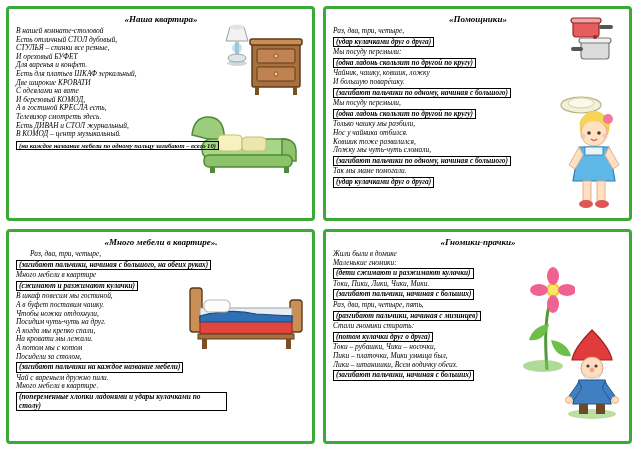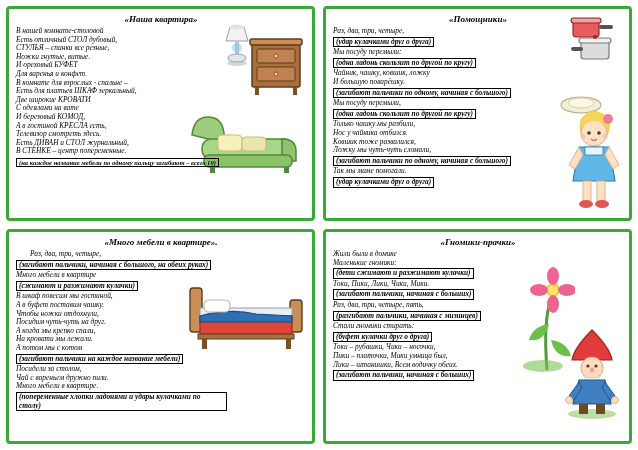--- a/index.html
+++ b/index.html
@@ -134,32 +134,30 @@
         <rect x="58" y="32" width="24" height="14" rx="4" fill="#eae6ad" stroke="#c9bf6e" stroke-width="1"></rect>
         <rect x="26" y="62" width="5" height="6" fill="#4f8a3a"></rect>
         <rect x="100" y="62" width="5" height="6" fill="#4f8a3a"></rect>
       </svg>
     </div>
 
     <div class="lines">
       <div class="line">В нашей комнате-столовой</div>
       <div class="line">Есть отличный СТОЛ дубовый,</div>
       <div class="line">СТУЛЬЯ – спинки все резные,</div>
-      <div class="line">Ножки гнутые, витые.</div>
       <div class="line">И ореховый БУФЕТ</div>
       <div class="line">Для варенья и конфет.</div>
-      <div class="line">В комнате для взрослых - спальне –</div>
       <div class="line">Есть для платьев ШКАФ зеркальный,</div>
       <div class="line">Две широкие КРОВАТИ</div>
       <div class="line">С одеялами на вате</div>
       <div class="line">И березовый КОМОД,</div>
       <div class="line">А в гостиной КРЕСЛА есть,</div>
       <div class="line">Телевизор смотреть здесь.</div>
       <div class="line">Есть ДИВАН и СТОЛ журнальный,</div>
-      <div class="line">В СТЕНКЕ – центр попеременные.</div>
+      <div class="line">В КОМОД – центр музыкальный.</div>
       <div class="footnote">(на каждое название мебели по одному пальцу загибают – всего 10)</div>
     </div>
   </div>
 
   <div class="card">
     <div class="card-title">«Помощники»</div>
 
     <div class="art pots">
       <svg viewBox="0 0 52 54" width="52" height="54">
         <rect x="4" y="6" width="26" height="16" rx="3" fill="#e75c5c" stroke="#8e2b2b" stroke-width="1.2"></rect>
@@ -243,22 +241,22 @@
       <div class="line boxedblock">(загибают пальчики, начиная с большого, на обеих руках)</div>
       <div class="line">Много мебели в квартире</div>
       <div class="line boxedblock">(сжимают и разжимают кулачки)</div>
       <div class="line">В шкаф повесим мы гостиной,</div>
       <div class="line">А в буфет поставим чашку.</div>
       <div class="line">Чтобы ножки отдохнули,</div>
       <div class="line">Посидим чуть-чуть на друг.</div>
       <div class="line">А когда мы крепко спали,</div>
       <div class="line">На кровати мы лежали.</div>
       <div class="line">А потом мы с котом</div>
+      <div class="line">Посидели за столом,</div>
       <div class="line boxedblock">(загибают пальчики на каждое название мебели)</div>
-      <div class="line">Посидели за столом,</div>
       <div class="line">Чай с вареньем дружно пили.</div>
       <div class="line">Много мебели в квартире.</div>
       <div class="line boxedblock" style="max-width:205px; white-space:normal;">(попеременные хлопки ладонями и удары кулачками по столу)</div>
     </div>
   </div>
 
   <div class="card">
     <div class="card-title">«Гномики-прачки»</div>
 
     <div class="art flower">
@@ -299,21 +297,21 @@
 
     <div class="lines">
       <div class="line">Жили были в домике</div>
       <div class="line">Маленькие гномики:</div>
       <div class="line boxedblock">(дети сжимают и разжимают кулачки)</div>
       <div class="line">Токи, Пики, Лики, Чики, Мики.</div>
       <div class="line boxedblock">(загибают пальчики, начиная с больших)</div>
       <div class="line">Раз, два, три, четыре, пять,</div>
       <div class="line boxedblock">(разгибают пальчики, начиная с мизинцев)</div>
       <div class="line">Стали гномики стирать:</div>
-      <div class="line boxedblock">(буфет кулачки друг о друга)</div>
+      <div class="line boxedblock">(потом кулачки друг о друга)</div>
       <div class="line">Токи – рубашки,            Чики – носочки,</div>
       <div class="line">Пики – платочки,           Мики умница был,</div>
       <div class="line">Лики – штанишки,          Всем водичку обеих.</div>
       <div class="line boxedblock">(загибают пальчики, начиная с больших)</div>
     </div>
   </div>
 
 </div>
 
 </body></html>

